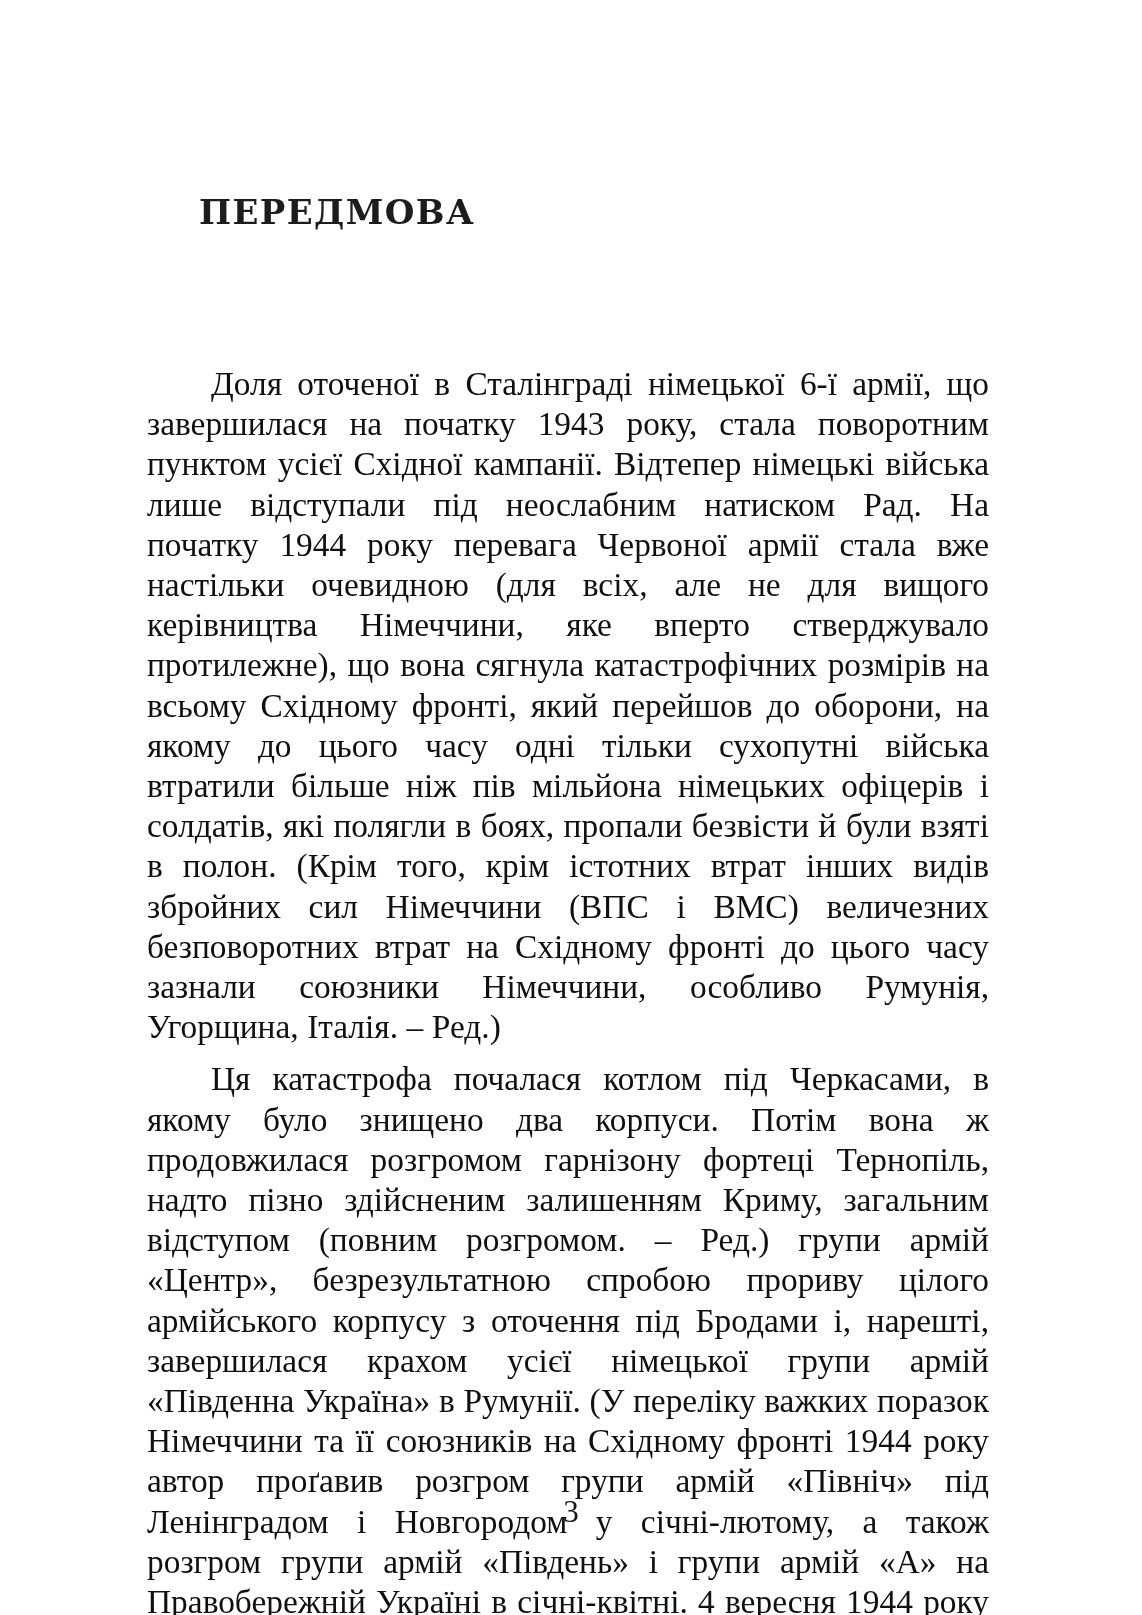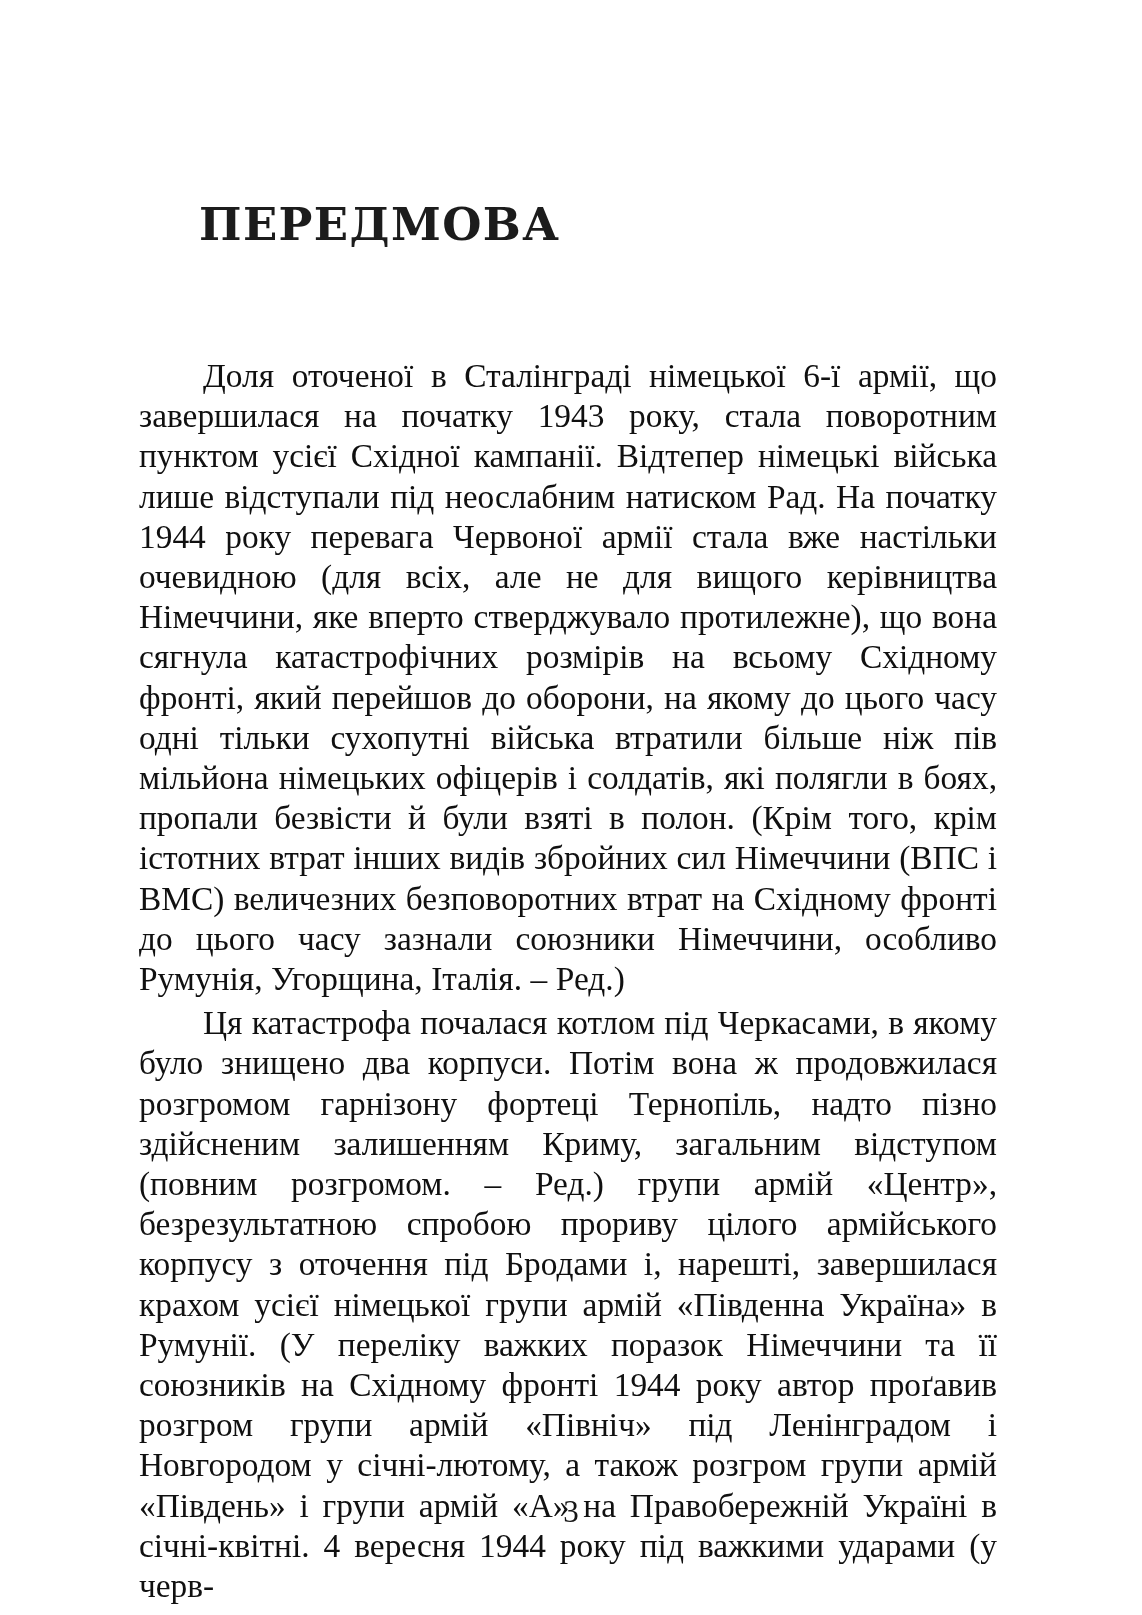--- a/index.html
+++ b/index.html
@@ -22,39 +22,39 @@
     background: #ffffff;
   }
 
   
   .chapter-title {
     position: absolute;
     left: 199px;
     top: 172px;
     font-family: "DejaVu Serif", "Liberation Serif", serif;
     font-weight: 700;
-    font-size: 45px;
+    font-size: 34px;
     letter-spacing: 1.4px;
     line-height: 1;
     color: #1c1c1c;
     white-space: nowrap;
     text-align: center;
     -webkit-font-smoothing: none;
   }
 
   
   .body-column {
     position: absolute;
     left: 135px;
     top: 352px;
     width: 866px;
   }
 
   .para {
-    margin: 4px;
+    margin: 12px;
     font-size: 33.4px;
     line-height: 40.2px;
     text-align: justify;
     text-justify: inter-word;
     text-indent: 64px;
     color: #101010;
     word-spacing: 0.2px;
     hyphens: manual;
   }
 

